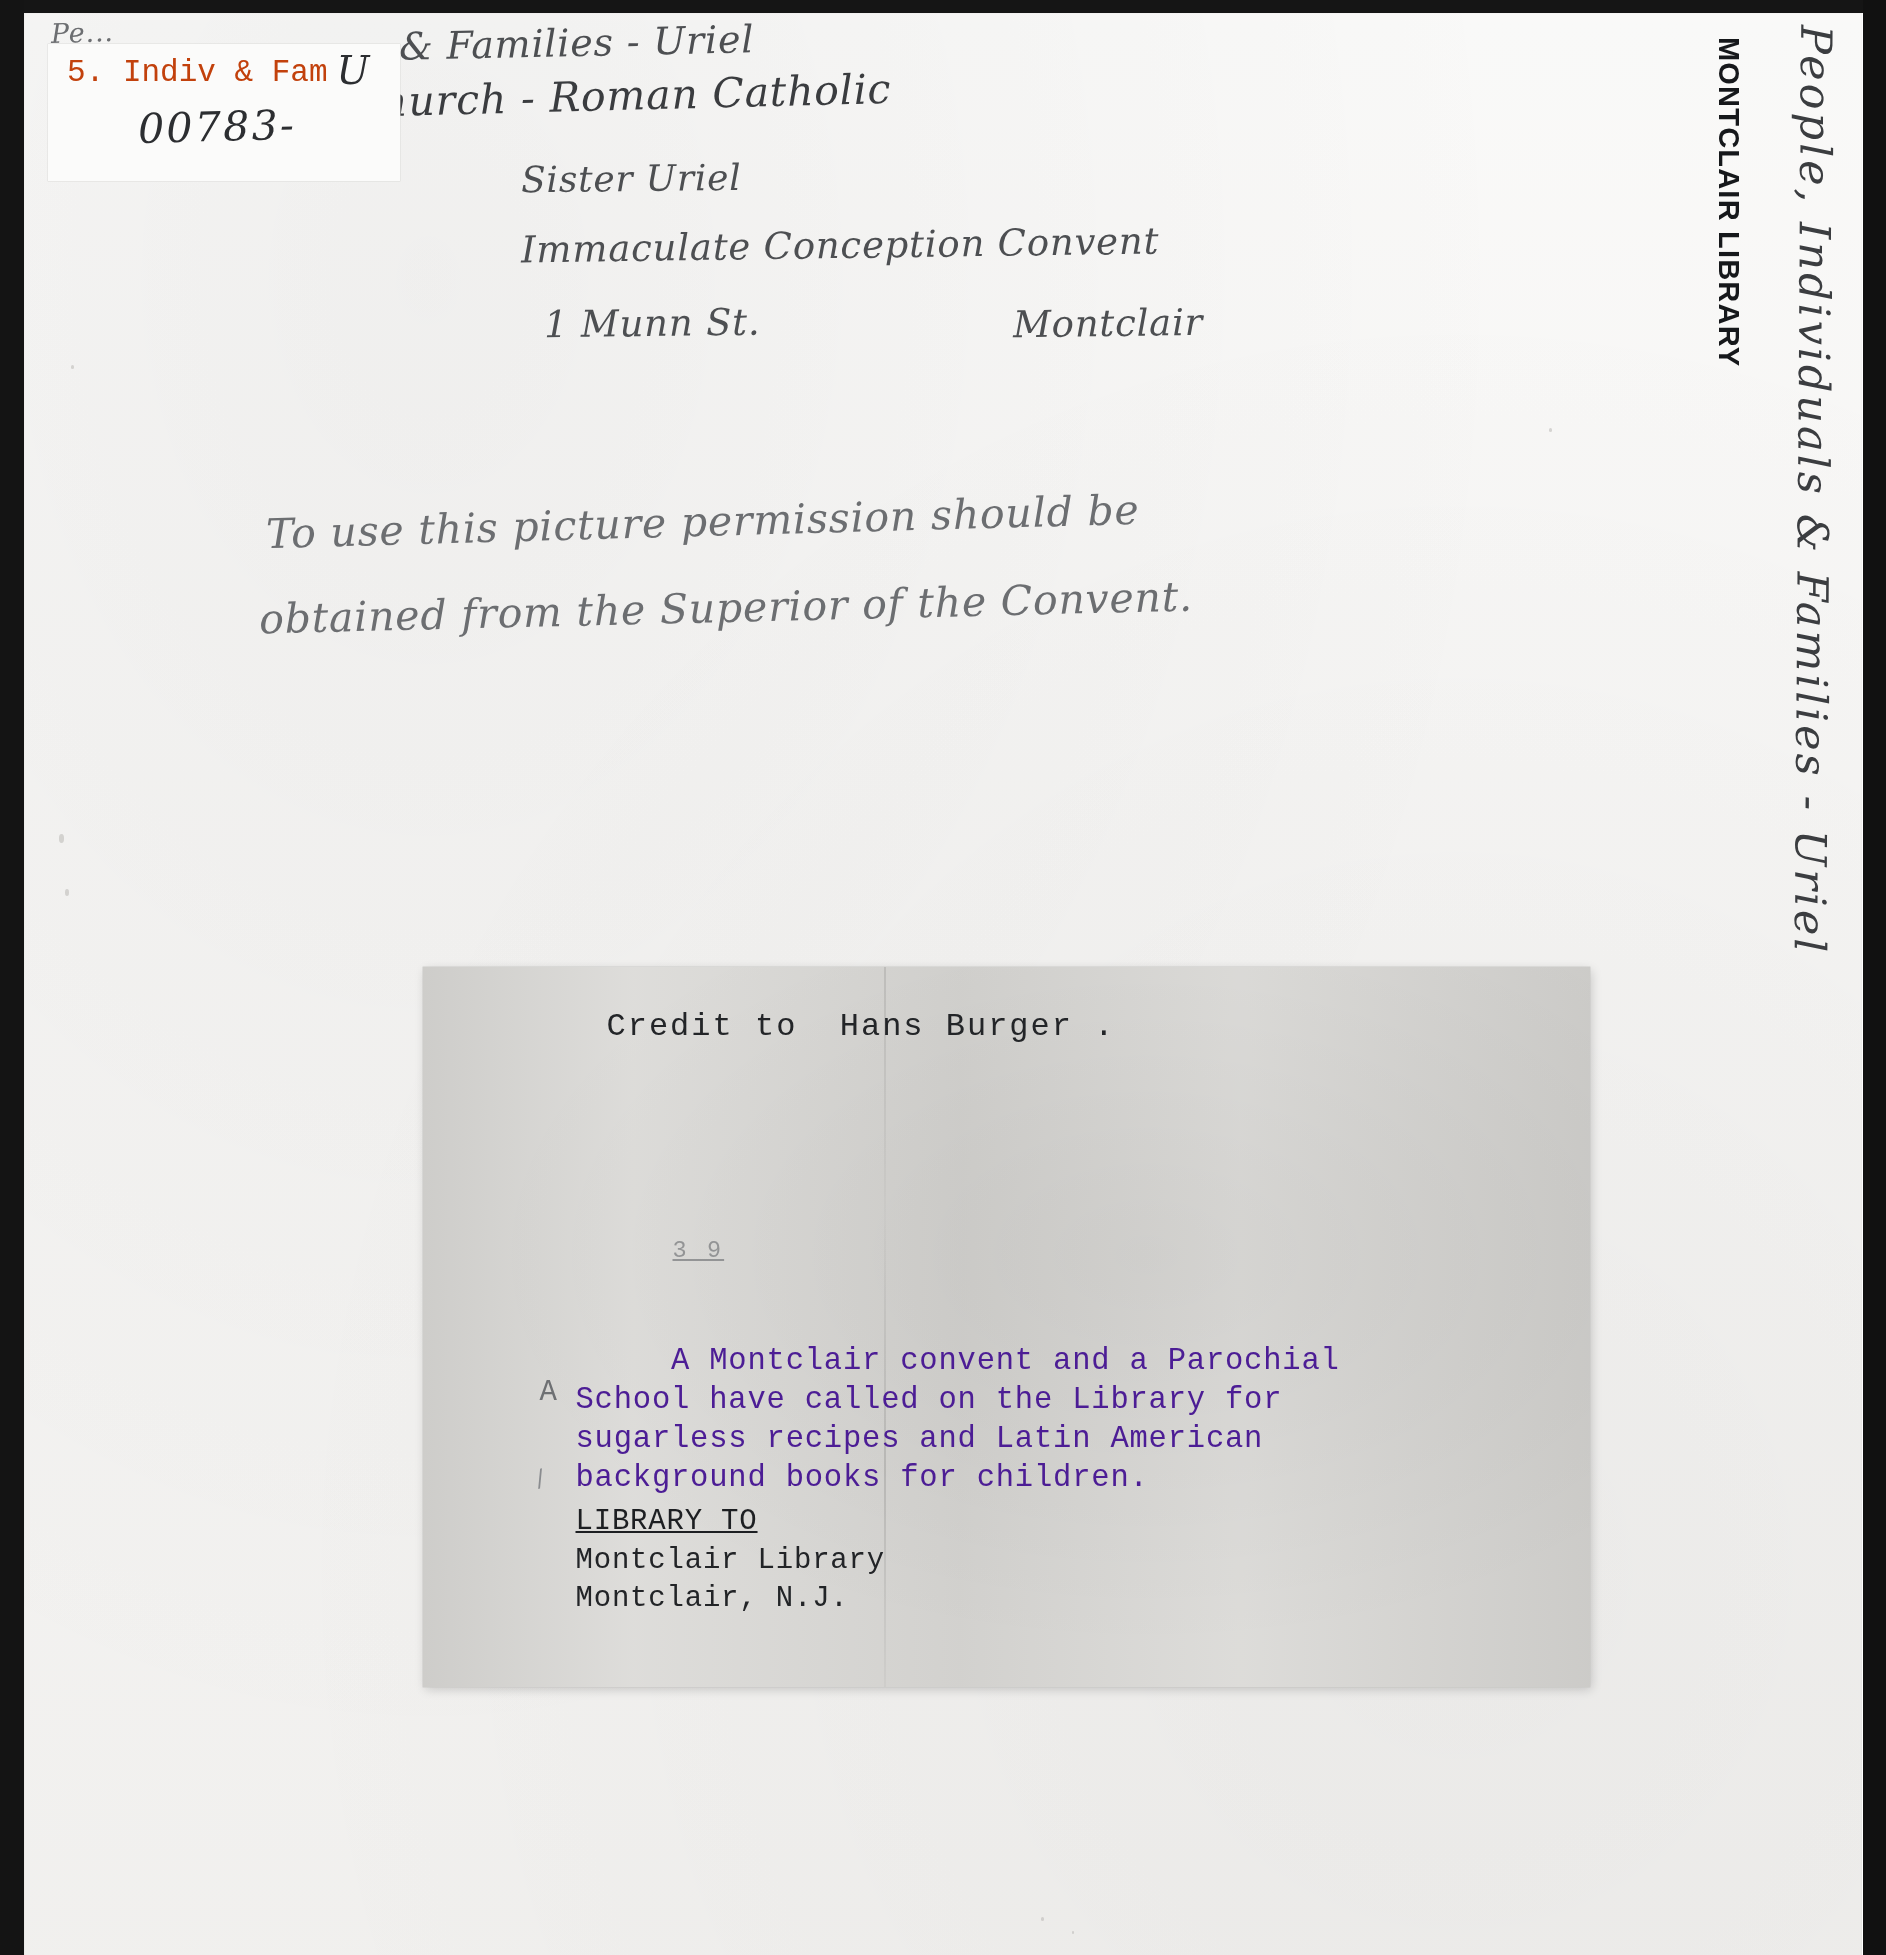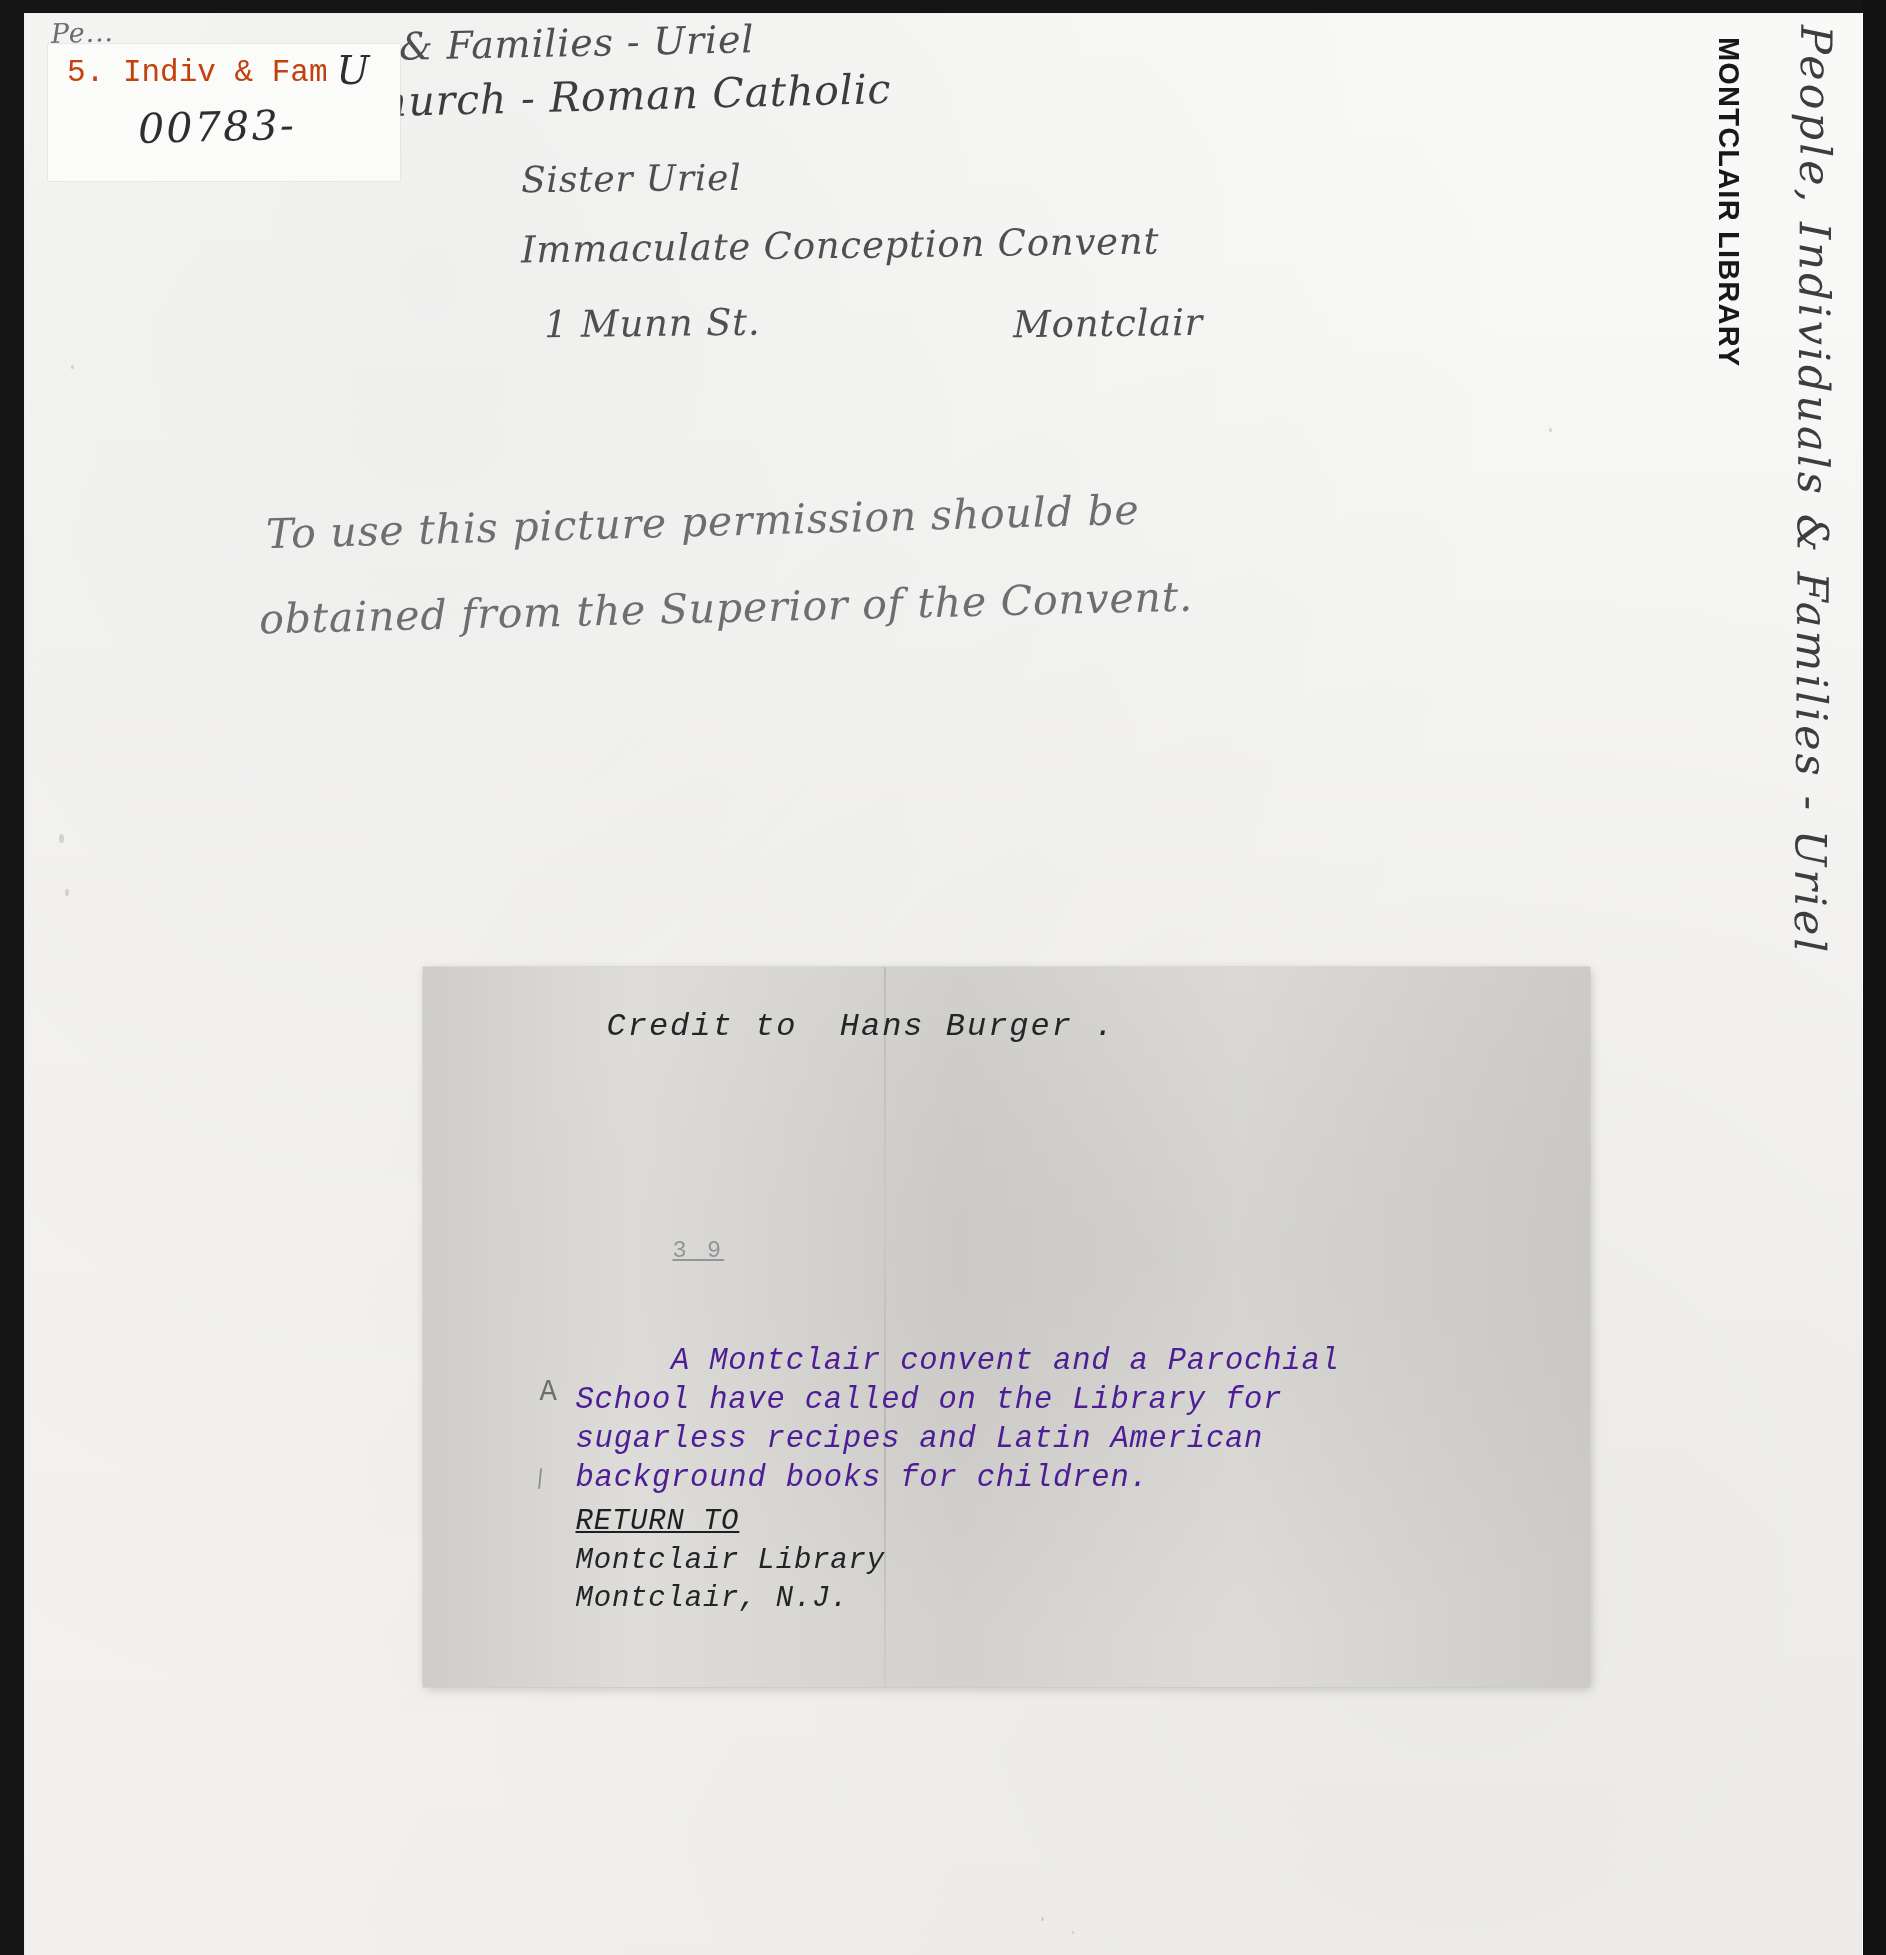--- a/index.html
+++ b/index.html
@@ -231,21 +231,20 @@
     top: 0;
     width: 2.3px;
     height: 720px;
     background: linear-gradient(180deg, rgba(0,0,0,0.10), rgba(0,0,0,0.02) 35%, rgba(0,0,0,0.12) 70%, rgba(0,0,0,0.03));
     pointer-events: none;
   }
   .typed {
     font-family: "Liberation Mono", monospace;
     color: #1f2124;
     white-space: pre;
-    font-style: italic;
   }
   .slip-credit {
     position: absolute;
     left: 184px;
     top: 41px;
     font-size: 32px;
     letter-spacing: 2px;
     color: #232528;
   }
   .slip-smudge {
@@ -347,21 +346,21 @@
       <div class="slip-smudge">3 9</div>
 
       <div class="typed slip-body">     A Montclair convent and a Parochial
 School have called on the Library for
 sugarless recipes and Latin American
 background books for children.</div>
 
       <div class="slip-stray-a">A</div>
       <div class="slip-stray-mark">/</div>
 
-      <div class="typed slip-return"><u>RETURN TO</u></div>
+      <div class="typed slip-return"><u>LIBRARY TO</u></div>
 
       <div class="typed slip-return-lines">Montclair Library
 Montclair, N.J.</div>
     </div>
 
     <div class="stamp-montclair">MONTCLAIR
 LIBRARY</div>
     <div class="stamp-script-vert">People, Individuals &amp; Families - Uriel</div>
 
     <div class="speck" style="left:47px;top:352px;width:3.9px;height:3.9px;"></div>

